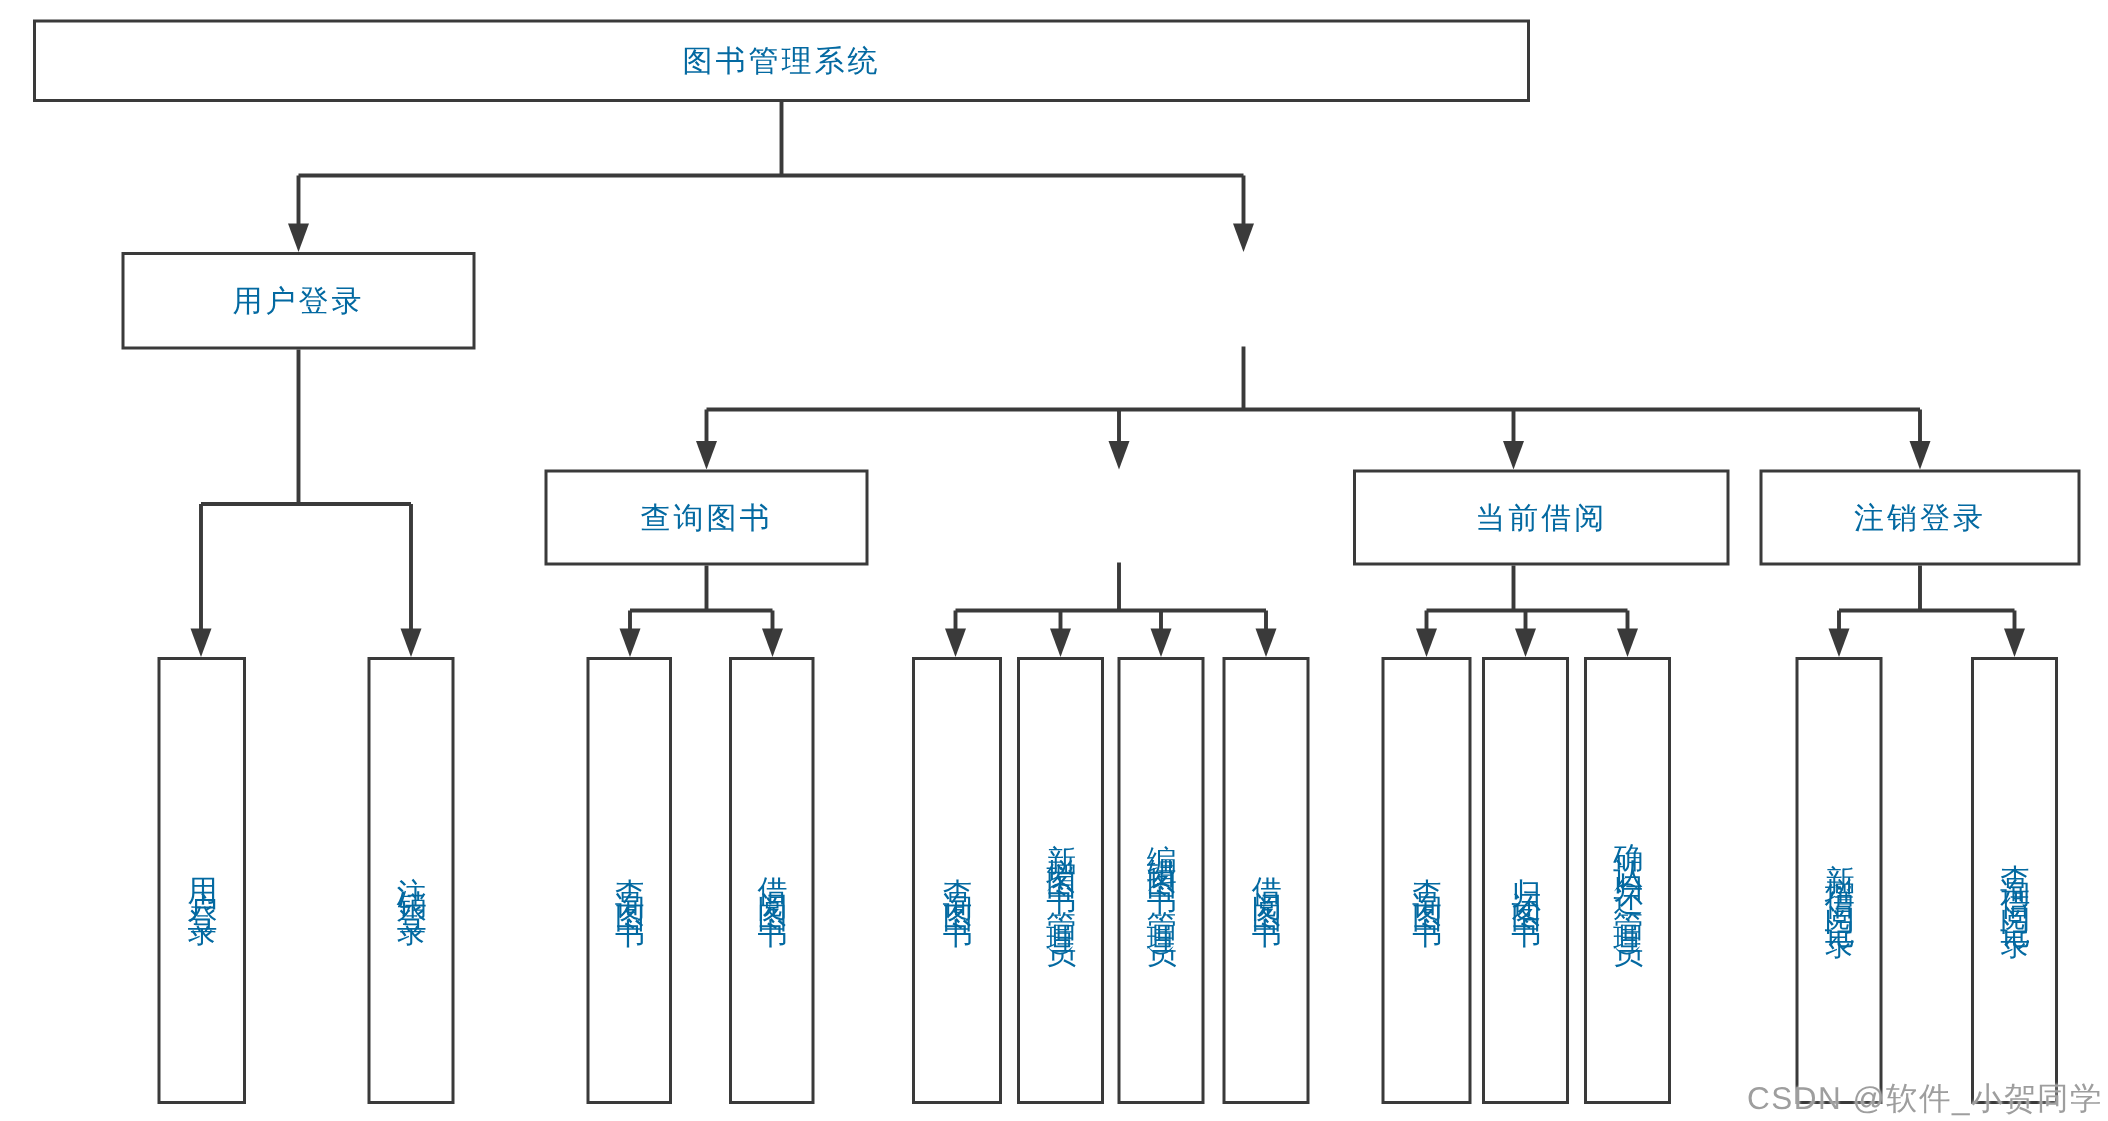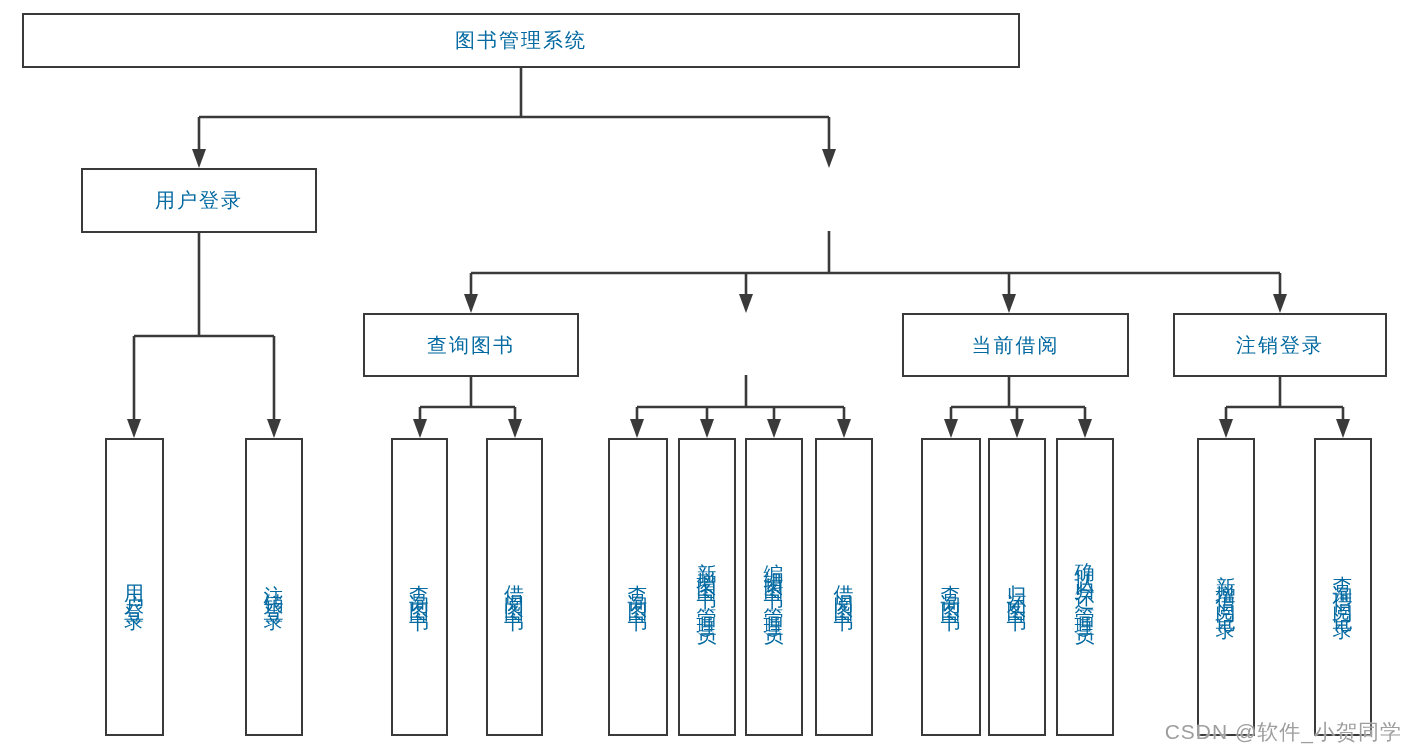--- a/index.html
+++ b/index.html
@@ -87,21 +87,21 @@
     <span>图书管理系统</span>
   </div>
 
   <div class="node h" style="left:81px;top:168px;width:236px;height:65px">
     <span>用户登录</span>
   </div>
 
   <div class="node h" style="left:363px;top:313px;width:216px;height:64px">
     <span>查询图书</span>
   </div>
-  <div class="node h" style="left:902px;top:313px;width:227px;height:64px">
+  <div class="node h" style="left:902px;top:313px;width:251px;height:64px">
     <span>当前借阅</span>
   </div>
   <div class="node h" style="left:1173px;top:313px;width:214px;height:64px">
     <span>注销登录</span>
   </div>
 
   <div class="node v" style="left:105px;top:438px;width:59px;height:298px">
     <span>用户登录</span>
   </div>
   <div class="node v" style="left:245px;top:438px;width:58px;height:298px">

